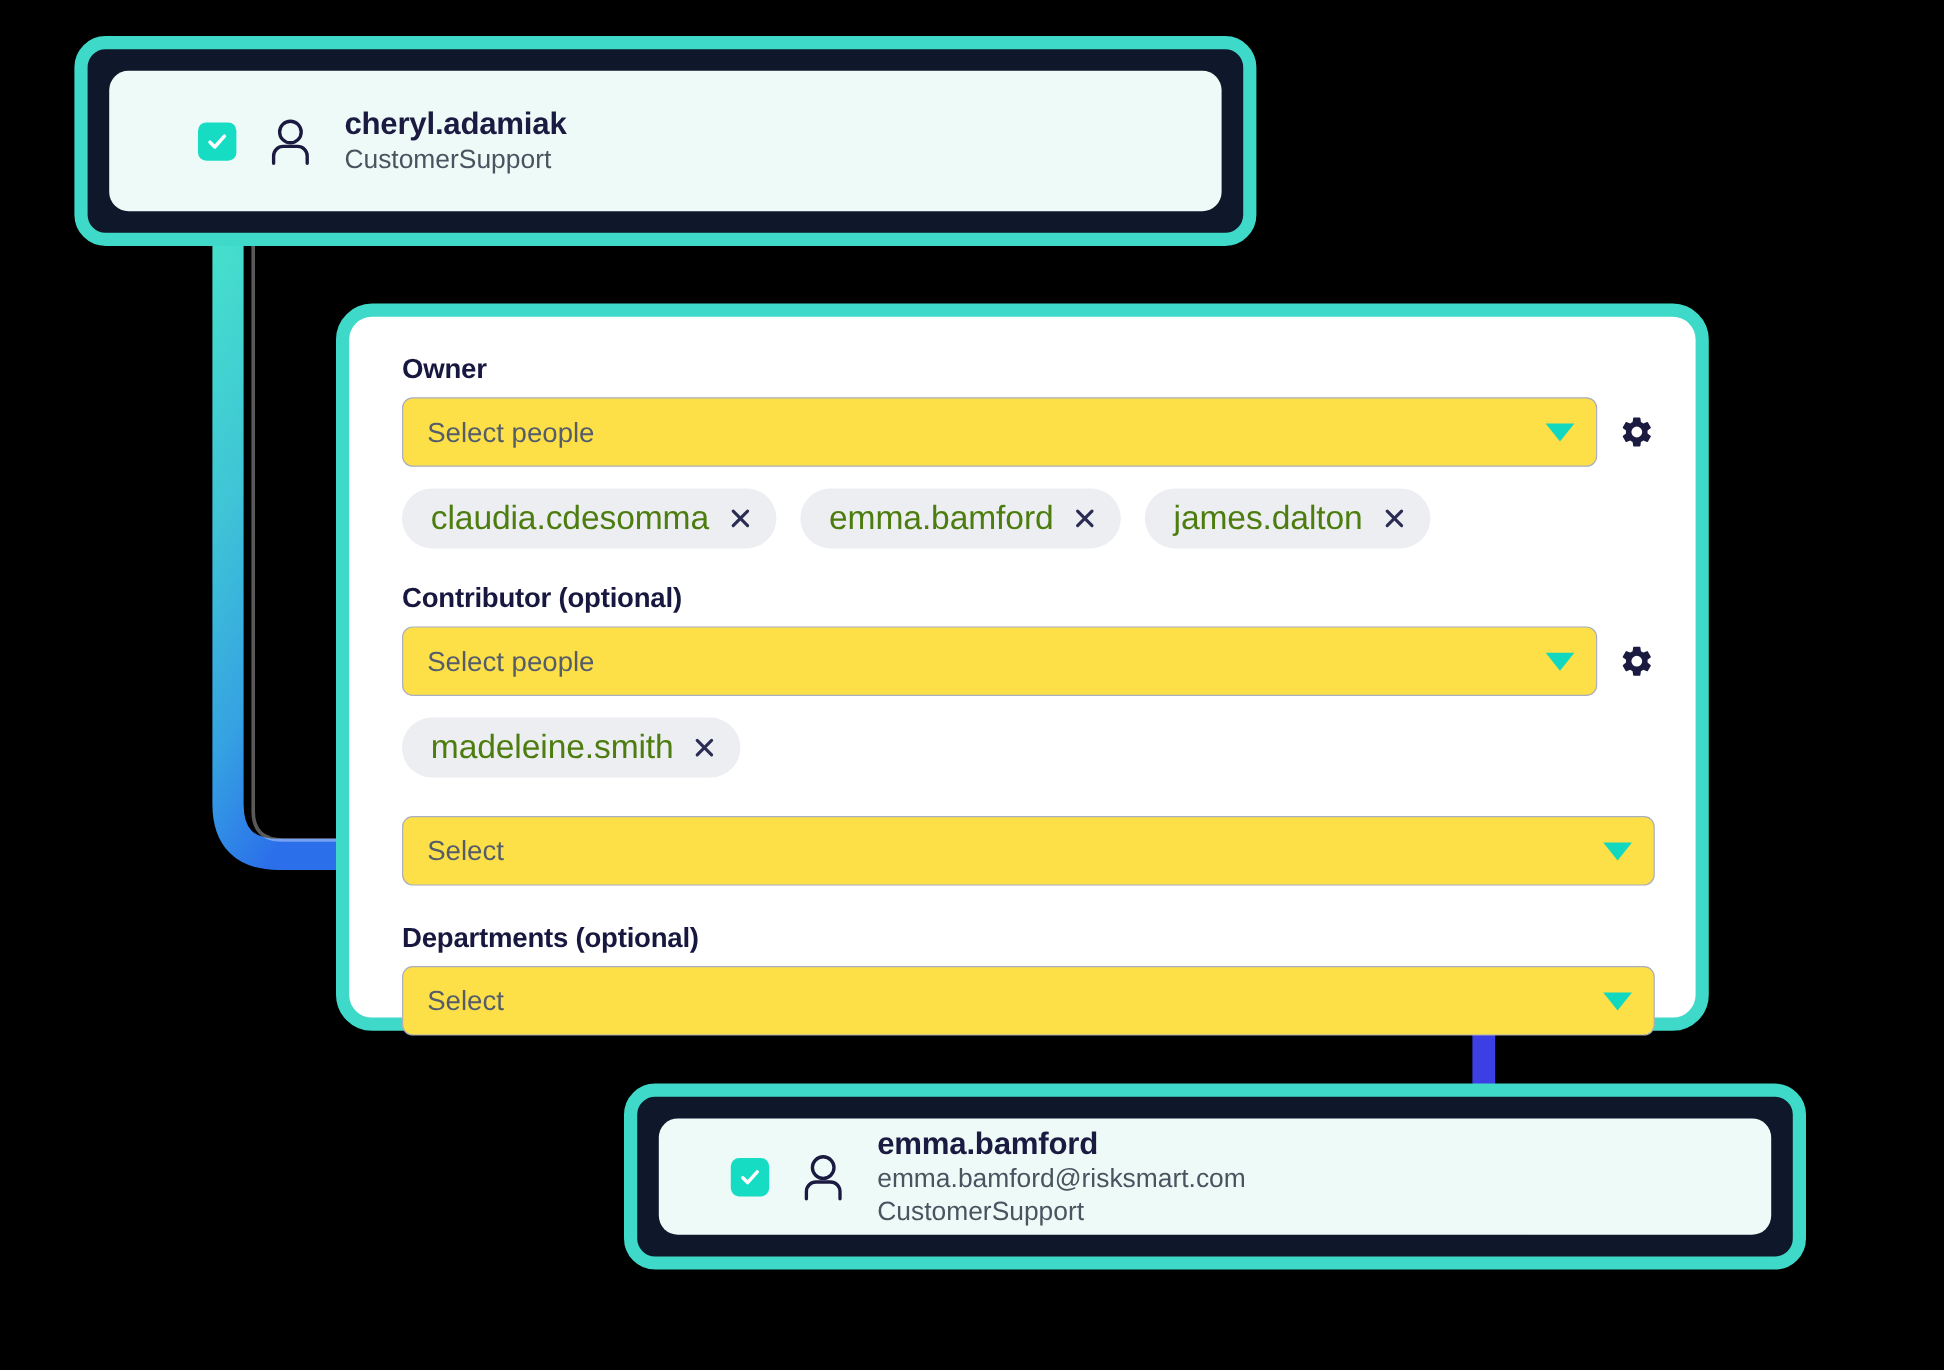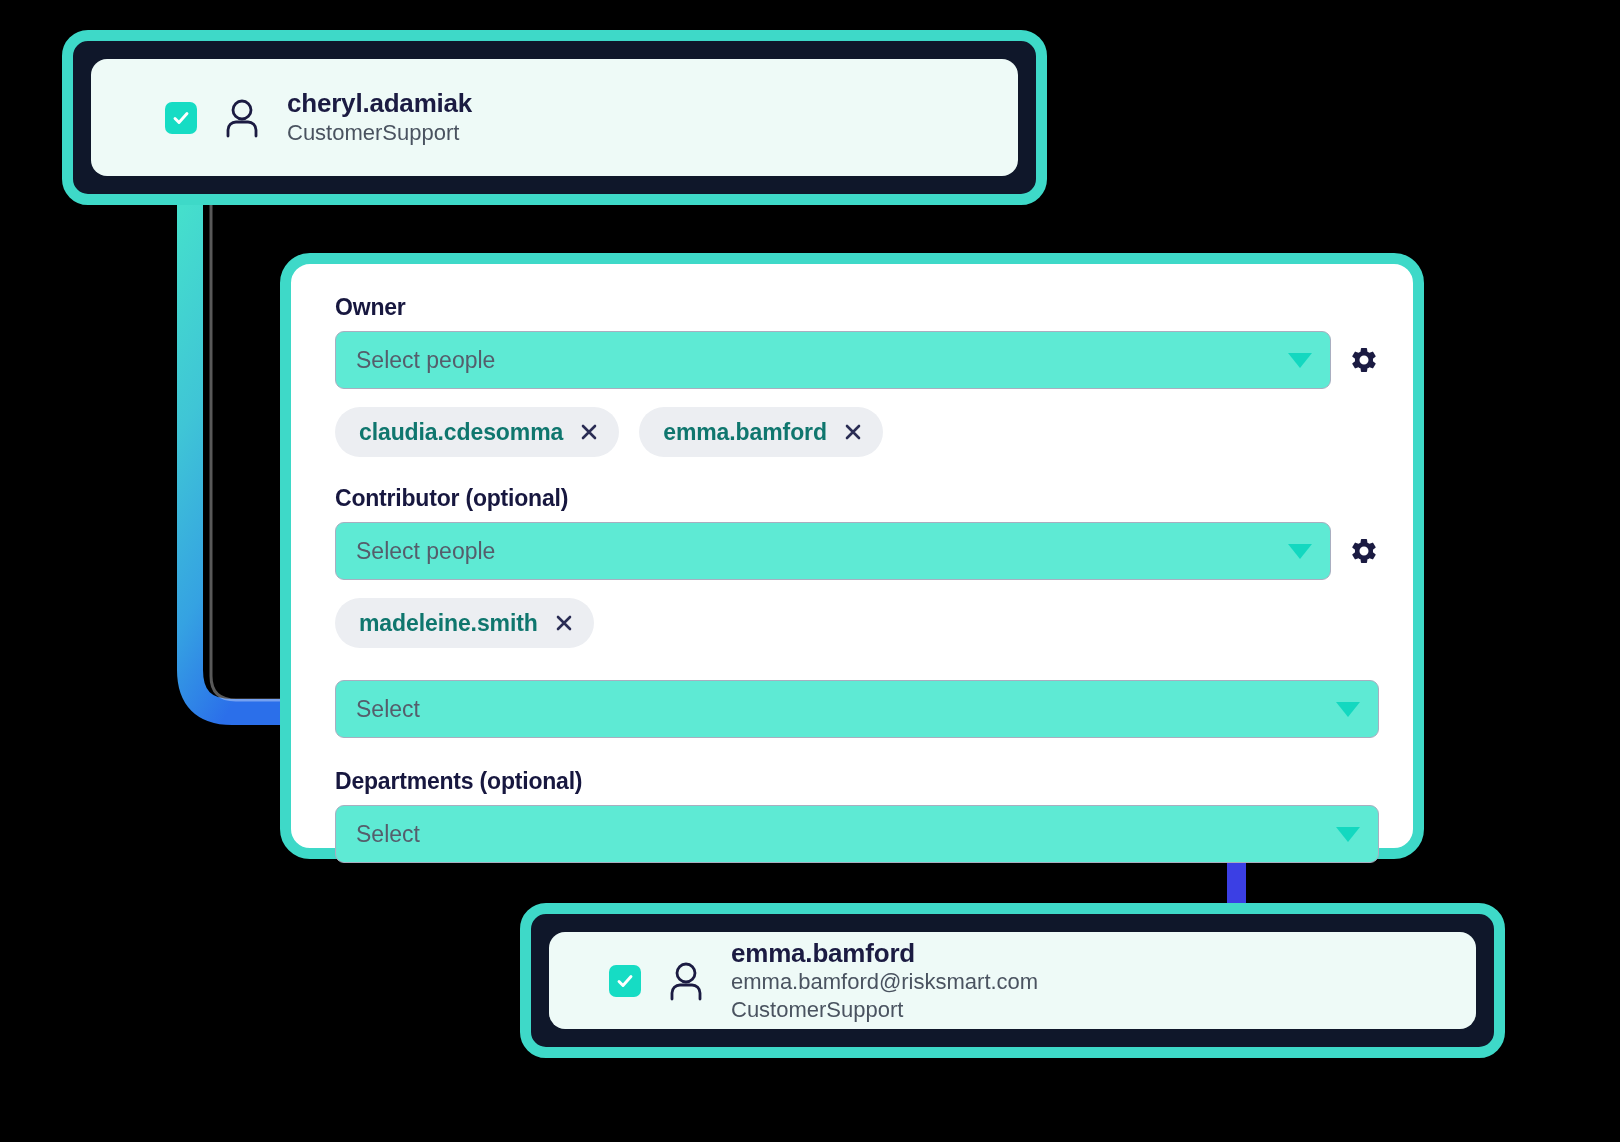--- a/index.html
+++ b/index.html
@@ -142,21 +142,21 @@
   .info-icon svg { display: block; }
 
   .select-row {
     display: flex;
     align-items: center;
   }
   .select-box {
     height: 58px;
     border: 1.5px solid #a9aec0;
     border-radius: 9px;
-    background: #5eead4;
+    background: #fde047;
     display: flex;
     align-items: center;
     justify-content: space-between;
     padding: 0 18px 0 20px;
     box-sizing: border-box;
   }
   .select-placeholder {
     font-size: 23px;
     color: #555d6b;
     font-weight: 400;
@@ -187,23 +187,23 @@
   .chip {
     background: #eceef2;
     border-radius: 26px;
     height: 50px;
     display: inline-flex;
     align-items: center;
     padding: 0 20px 0 24px;
     box-sizing: border-box;
   }
   .chip-label {
-    font-size: 23px;
-    font-weight: 700;
-    color: #0f766e;
+    font-size: 28px;
+    font-weight: 400;
+    color: #4d7c0f;
     letter-spacing: -0.1px;
   }
   .chip-x {
     margin-left: 16px;
     display: flex;
     align-items: center;
   }
   .chip-x svg { display: block; }
 
   .field-block { margin-bottom: 4px; }
@@ -294,20 +294,28 @@
           </span>
         </span>
         <span class="chip">
           <span class="chip-label">emma.bamford</span>
           <span class="chip-x">
             <svg width="20" height="20" viewBox="0 0 20 20">
               <path d="M4 4 L16 16 M16 4 L4 16" stroke="#2a2c54" stroke-width="2.6" stroke-linecap="round"></path>
             </svg>
           </span>
         </span>
+        <span class="chip">
+          <span class="chip-label">james.dalton</span>
+          <span class="chip-x">
+            <svg width="20" height="20" viewBox="0 0 20 20">
+              <path d="M4 4 L16 16 M16 4 L4 16" stroke="#2a2c54" stroke-width="2.6" stroke-linecap="round"></path>
+            </svg>
+          </span>
+        </span>
       </div>
     </div>
 
     <div class="field-block gap-contrib">
       <div class="field-label">
         <span>Contributor (optional)</span>
       </div>
       <div class="select-row">
         <div class="select-box w-people">
           <span class="select-placeholder">Select people</span>

